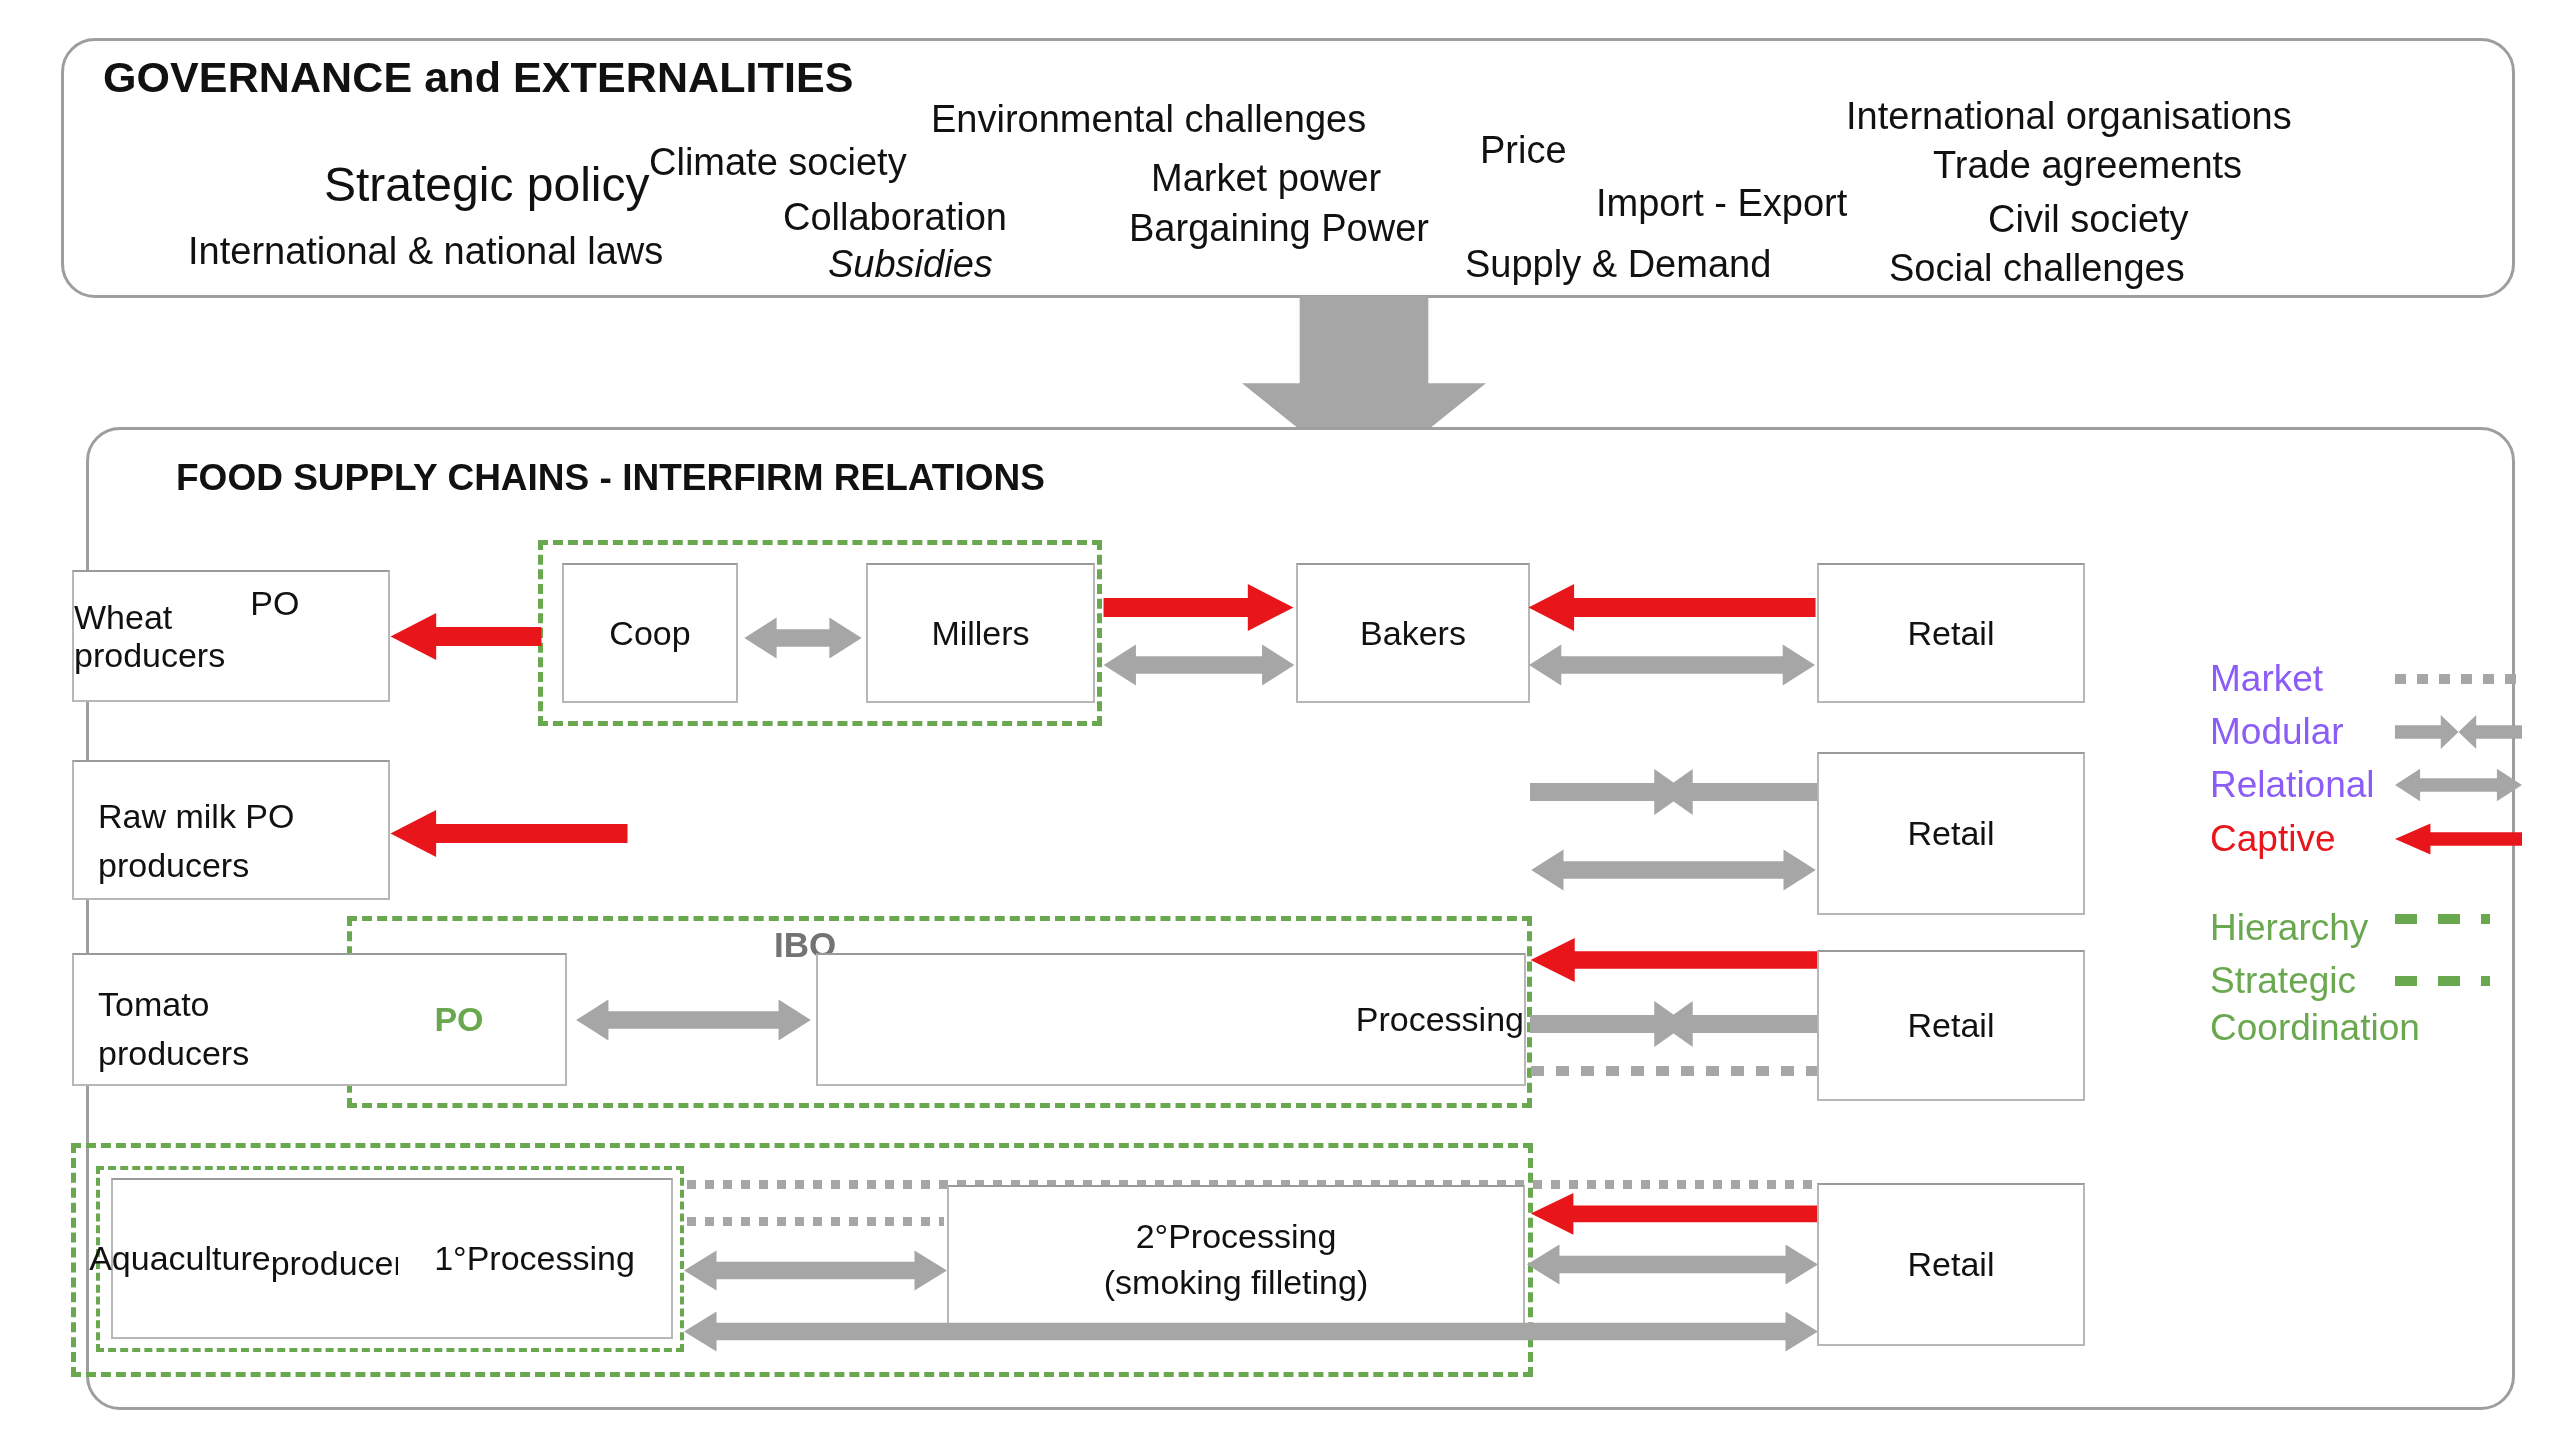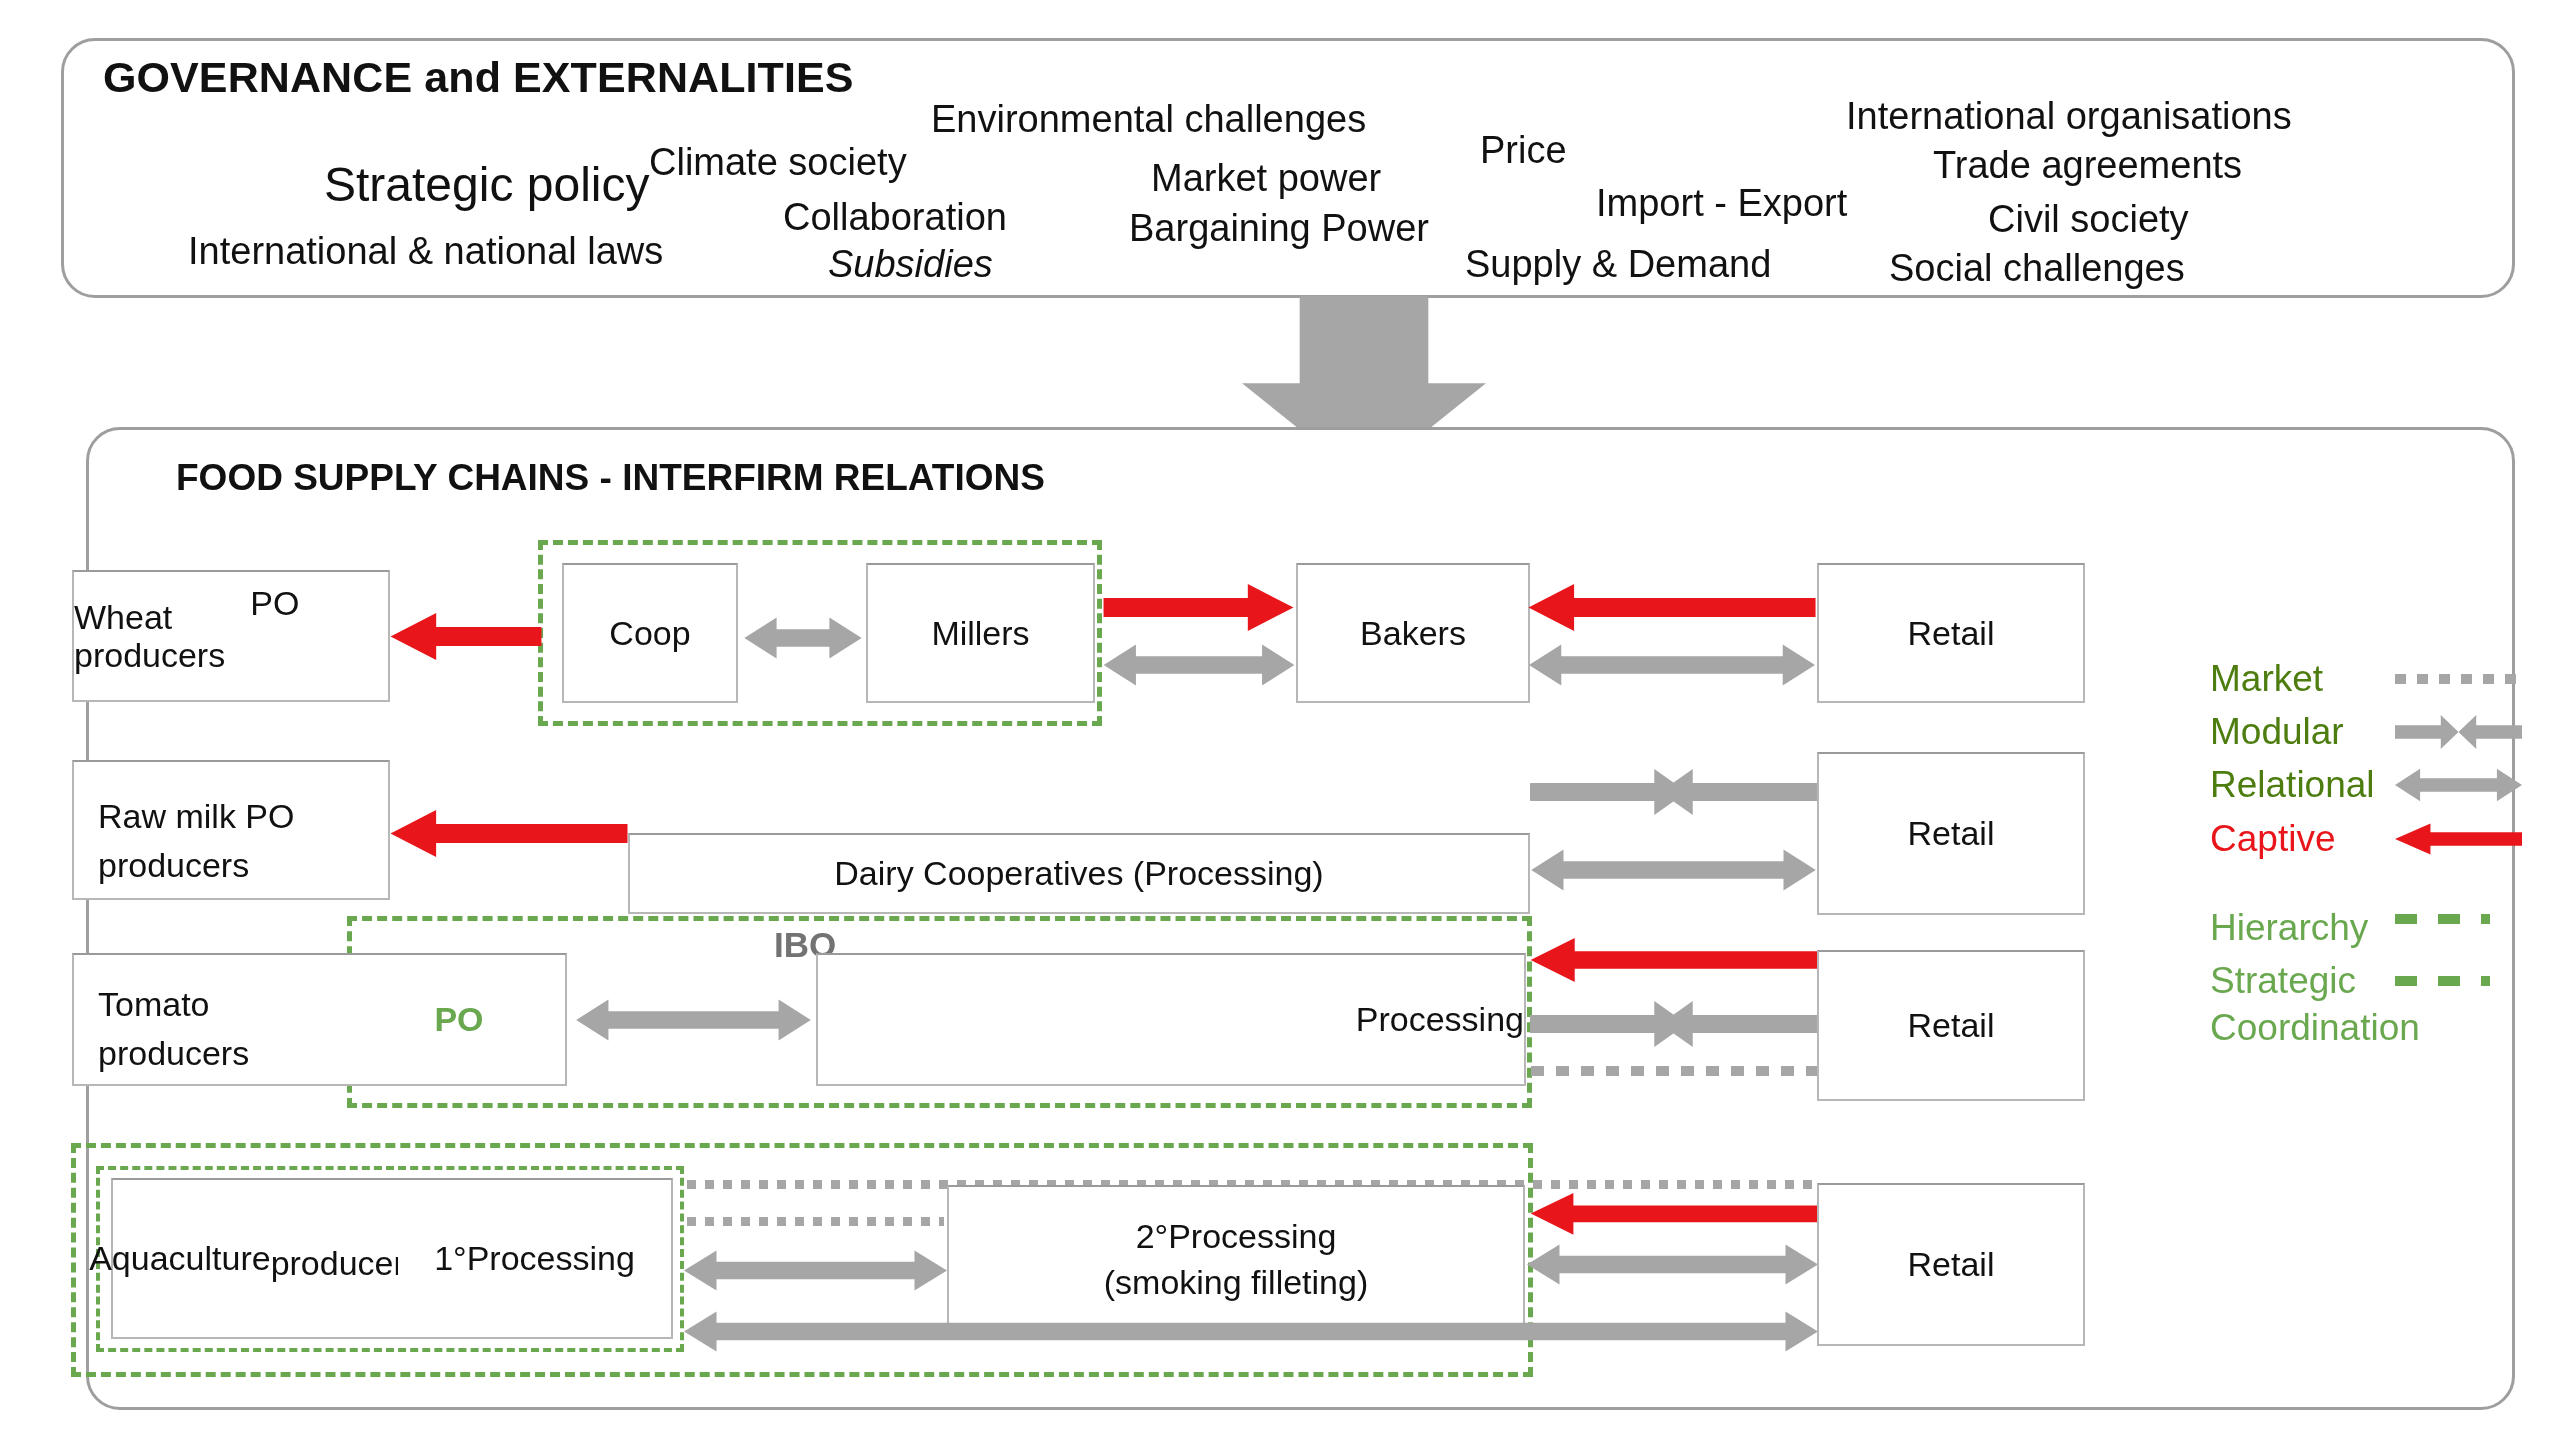--- a/index.html
+++ b/index.html
@@ -37,21 +37,21 @@
 
   
   .dotline{position:absolute;height:10.3px;
      background-image:repeating-linear-gradient(to right,#a6a6a6 0,#a6a6a6 13.3px,transparent 13.3px,transparent 25px);}
   .dotline.thin{height:9px;
      background-image:repeating-linear-gradient(to right,#a6a6a6 0,#a6a6a6 9px,transparent 9px,transparent 18px);}
 
   
   .legend{position:absolute;}
   .legend-row{position:absolute;display:flex;align-items:center;white-space:nowrap;}
-  .legend-label{color:#4d7c0f;}
+  .legend-label{color:#8b5cf6;}
   .legend-label.red{color:#e8161a;}
   .legend-label.green{color:#6aa84f;}
   .legend-dash{display:inline-block;height:9.6px;
      background-image:repeating-linear-gradient(to right,#a6a6a6 0,#a6a6a6 11px,transparent 11px,transparent 22px);}
   .legend-green-dash{display:inline-block;height:9.6px;
      background-image:repeating-linear-gradient(to right,#6aa84f 0,#6aa84f 22px,transparent 22px,transparent 43px);}
   svg{display:block;overflow:visible;}
 </style>
 </head>
 <body>
@@ -157,23 +157,20 @@
     <span style="margin-top:10.3px;">producers</span>
   </div>
 
   <div class="arrow-wrap" style="left:390px;top:807px;width:238px;height:53px;">
     <svg width="238" height="53" viewBox="0 0 322 72">
       <polygon points="0,36 62,4 62,23 322,23 322,49 62,49 62,68" fill="#e8161a"></polygon>
     </svg>
   </div>
 
 
-  <div class="cbox" style="left:628px;top:833px;width:902px;height:81px;font-size:34px;">
-    <span>Dairy Cooperatives (Processing)</span>
-  </div>
 
   <div class="arrow-wrap" style="left:1530px;top:769px;width:287px;height:46px;">
     <svg width="287" height="46" viewBox="0 0 388 62">
       <polygon points="0,19 168,19 168,0 212,31 168,62 168,43 0,43" fill="#a6a6a6"></polygon>
       <polygon points="388,19 220,19 220,0 176,31 220,62 220,43 388,43" fill="#a6a6a6"></polygon>
     </svg>
   </div>
 
   <div class="arrow-wrap" style="left:1530px;top:848px;width:287px;height:44px;">
     <svg width="287" height="44" viewBox="0 0 388 60">

